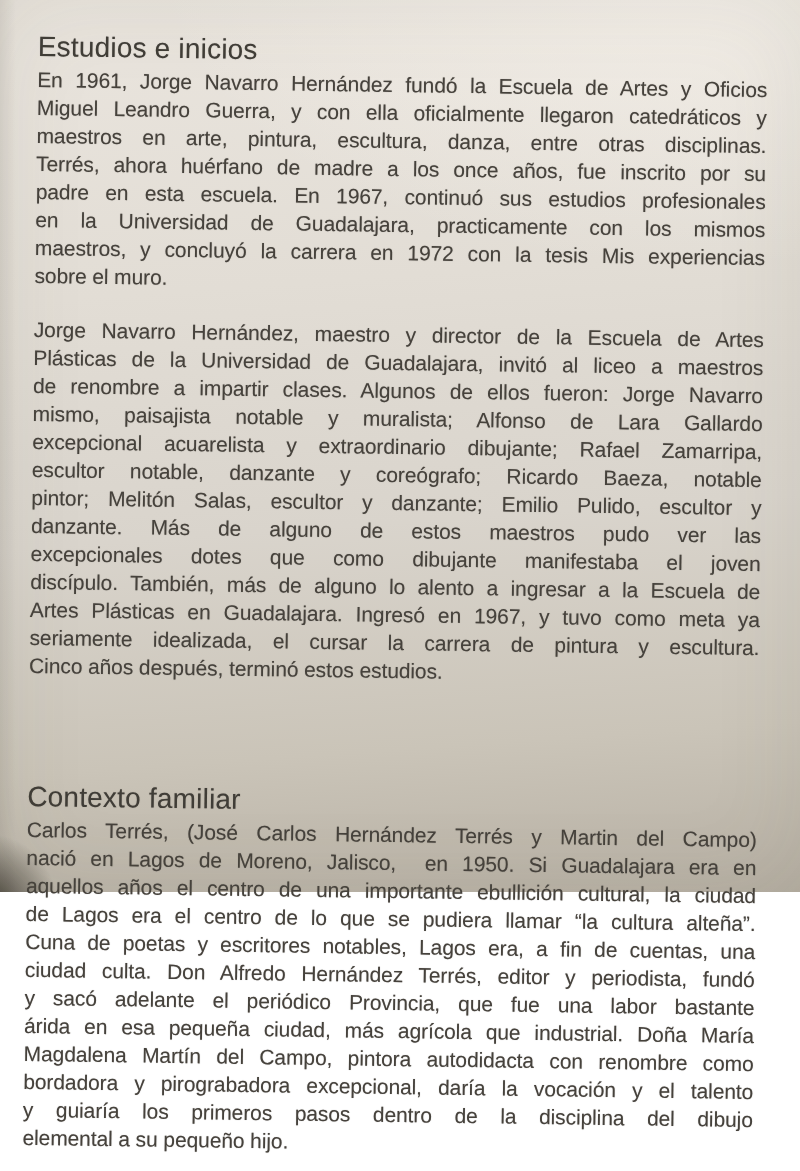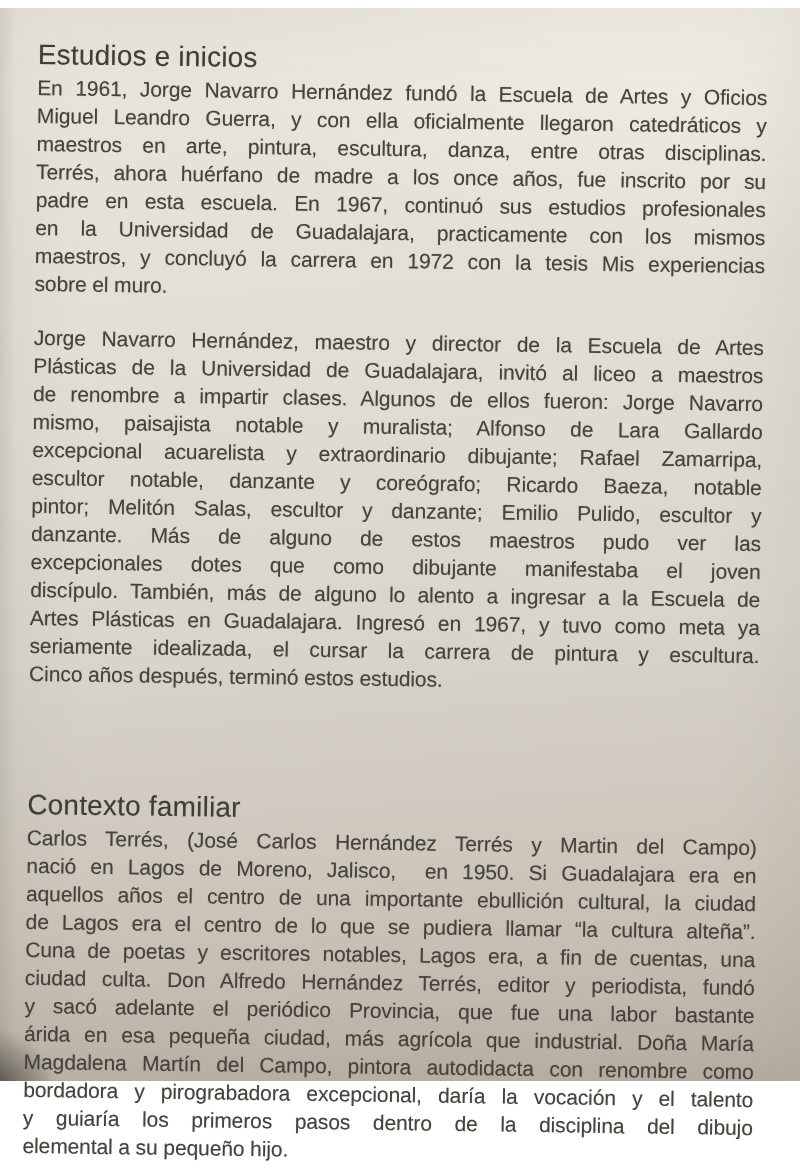--- a/index.html
+++ b/index.html
@@ -9,27 +9,26 @@
   body {
     width: 800px;
     height: 1171px;
     overflow: hidden;
     font-family: "Liberation Sans", "DejaVu Sans", sans-serif;
   }
   
   .photo-surface {
     position: relative;
     width: 800px;
-    height: 1073px;
+    height: 892px;
     background:
       radial-gradient(900px 520px at 88% -6%, rgba(253,249,243,0.55), rgba(253,249,243,0) 62%),
       radial-gradient(95px 105px at -10px 102%, rgba(40,36,29,0.85), rgba(40,36,29,0) 72%),
       linear-gradient(to right, rgba(82,77,68,0.10), rgba(82,77,68,0) 16px),
       linear-gradient(176deg, #eae5de 0%, #e2ddd5 32%, #d9d4cc 58%, #cac4b8 82%, #b7b0a4 100%);
-    margin-top: 8px;
   }
   
   .photo-surface::after {
     content: "";
     position: absolute;
     inset: 0;
     pointer-events: none;
     box-shadow: inset 0 0 90px rgba(90, 84, 72, 0.10);
   }
   

